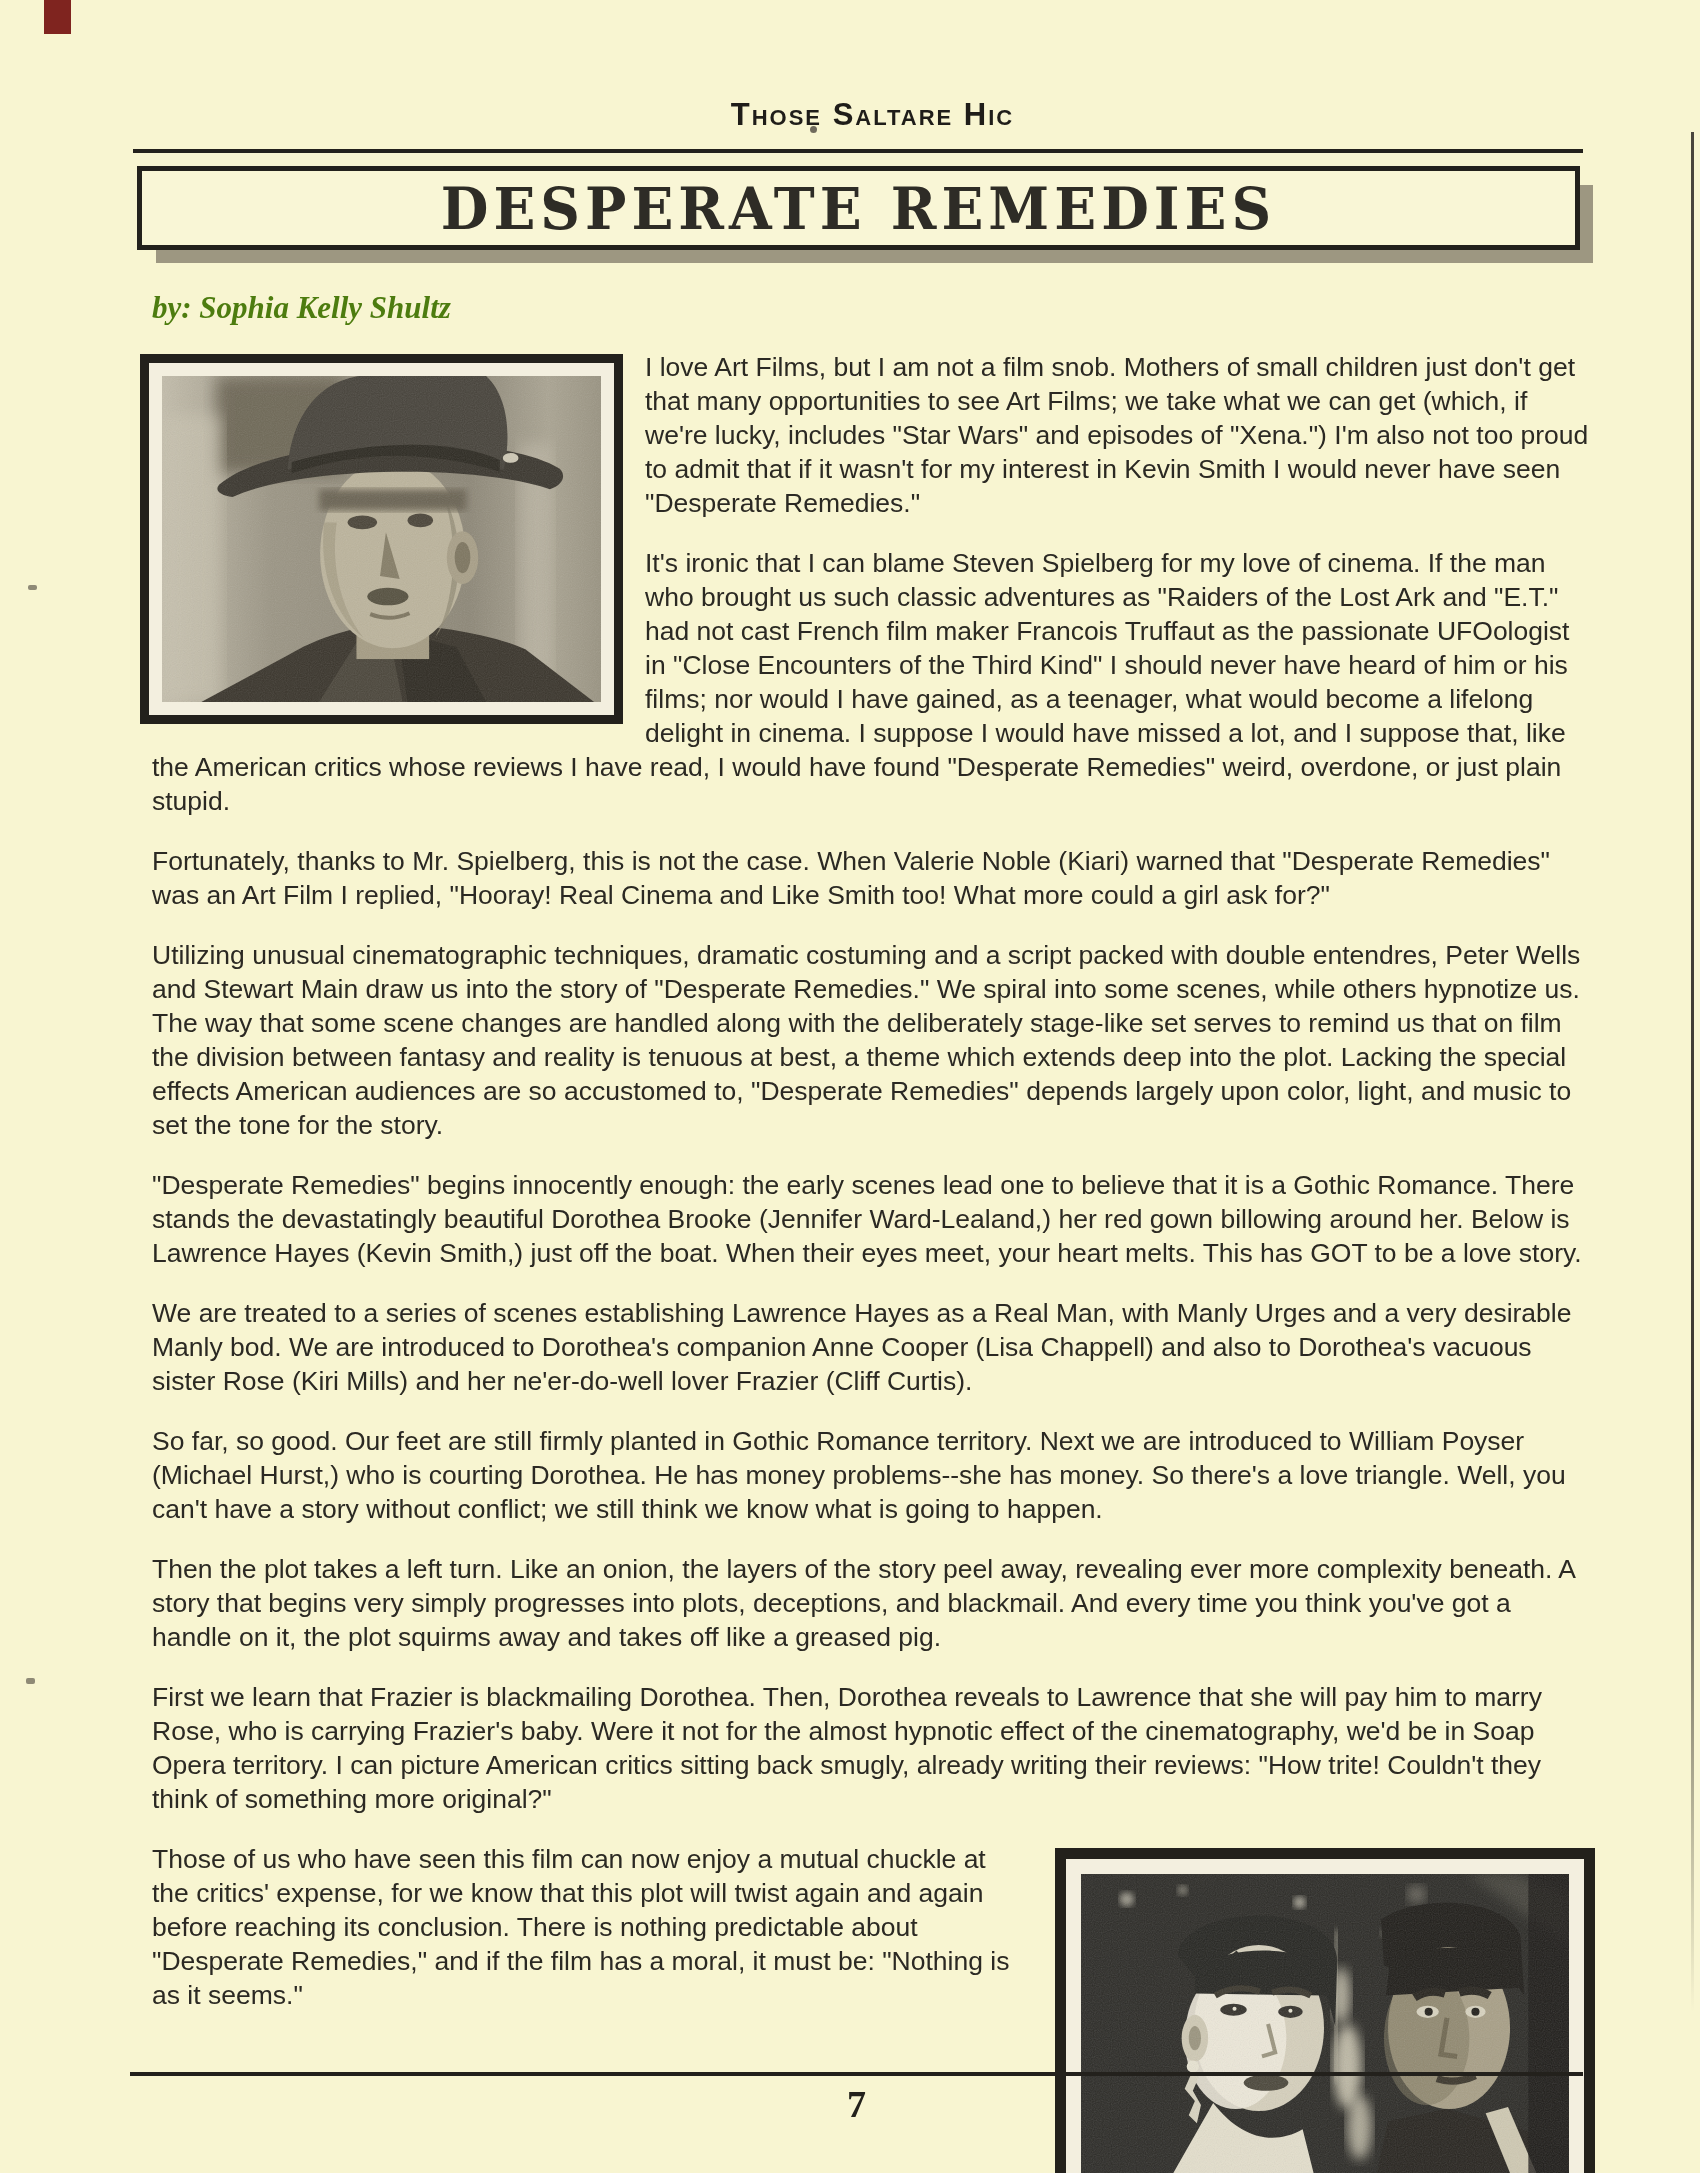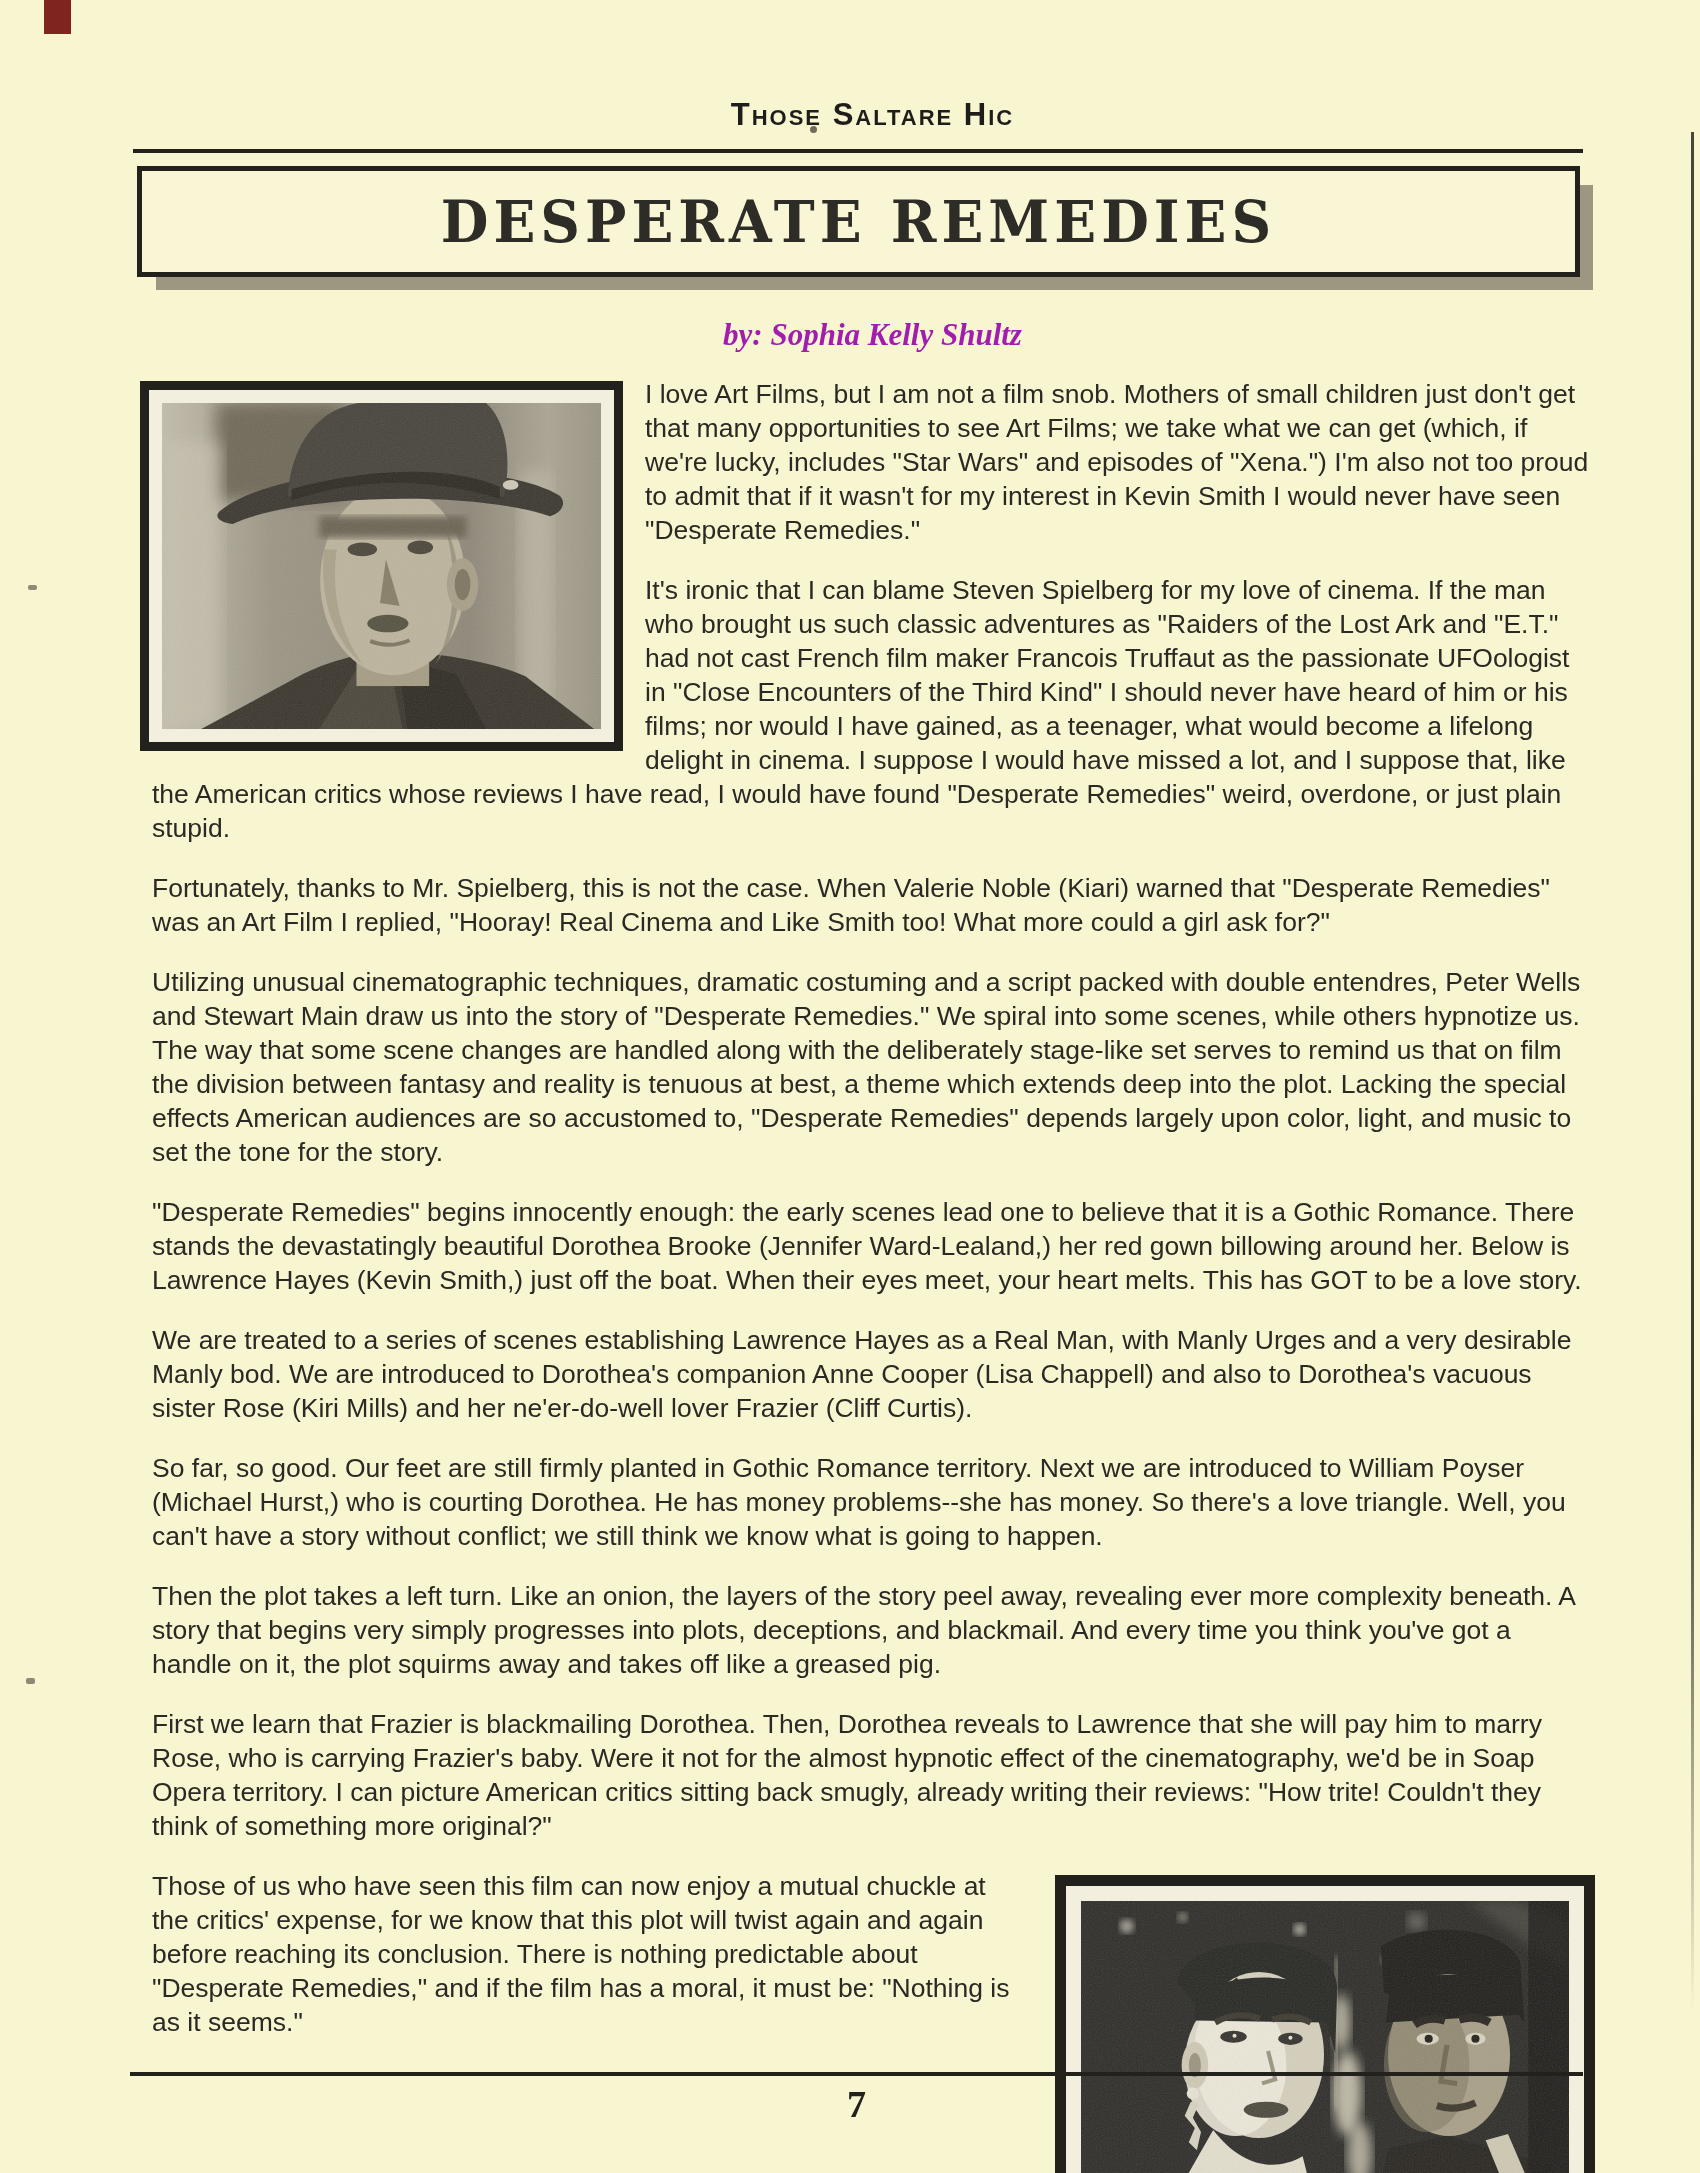--- a/index.html
+++ b/index.html
@@ -21,42 +21,42 @@
     font-variant:small-caps;
     letter-spacing:2px;
     color:#1f1d19;
   }
   .rule-top {
     height:4px; background:#23211c;
     width:1450px; margin:15px 0 0 -19px;
   }
   .title-box {
     box-sizing:border-box;
-    width:1443px; height:111px;
+    width:1443px; height:84px;
     margin:13px 0 0 -15px;
     border:5px solid #23211c;
     background:#f9f6d6;
     box-shadow:16px 16px 0 -3px #9d9781;
     display:flex; align-items:center; justify-content:center;
   }
   .article-title {
     font-family:"DejaVu Serif", serif;
     font-weight:bold;
     font-size:55px;
     letter-spacing:5px;
     color:#2e2c26;
     transform:scaleY(1.04);
   }
   .byline {
     margin-top:40px;
-    text-align:center;
+    text-align:left;
     font-family:"Liberation Serif", serif;
     font-weight:bold; font-style:italic;
     font-size:31px;
-    color:#a21caf;
+    color:#4d7c0f;
   }
 
   .article { margin-top:24px; font-size:26.5px; line-height:34px; color:#2b2923; }
   .article p { margin:0 0 26px 0; }
   .clearfix::after { content:""; display:block; clear:both; }
 
   .photo-frame {
     box-sizing:border-box;
     background:#f3efdf;
     border:9px solid #23211c;

